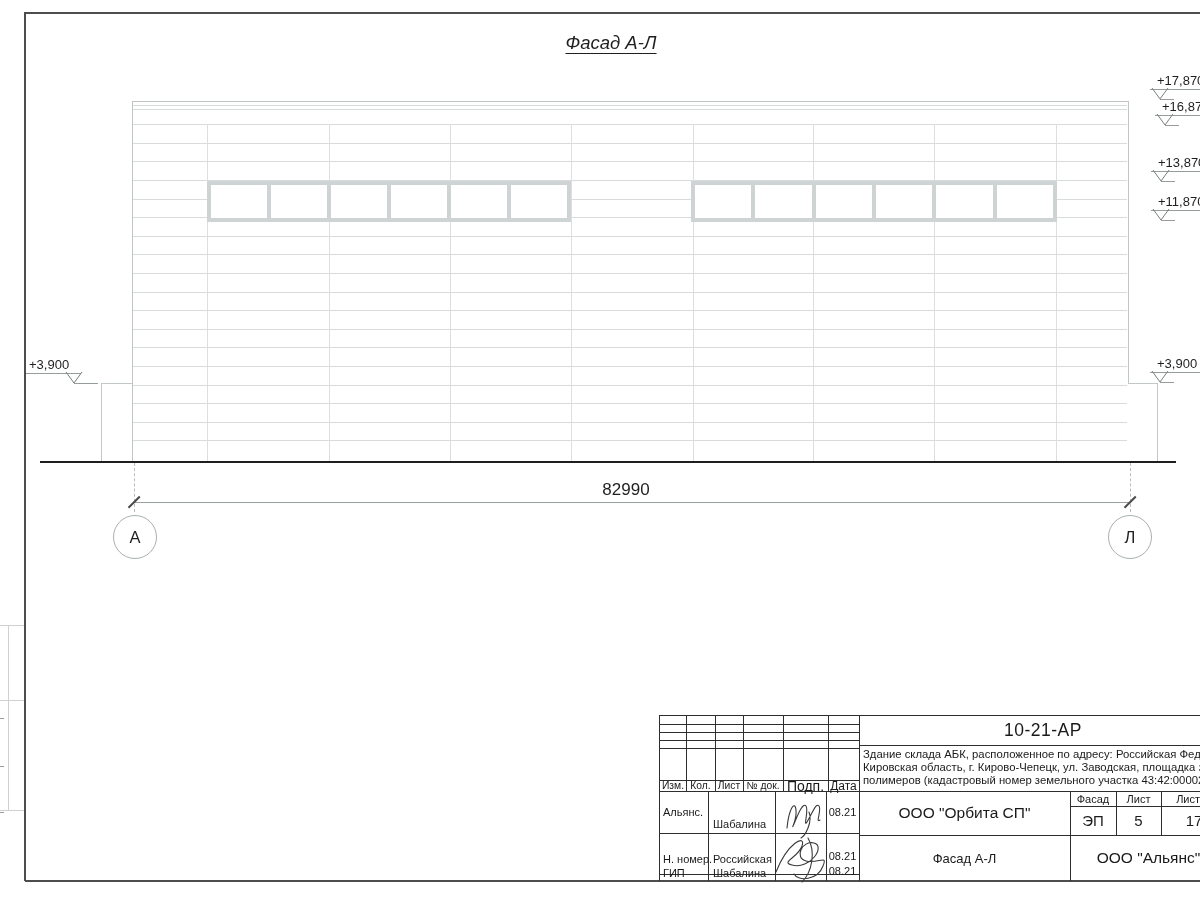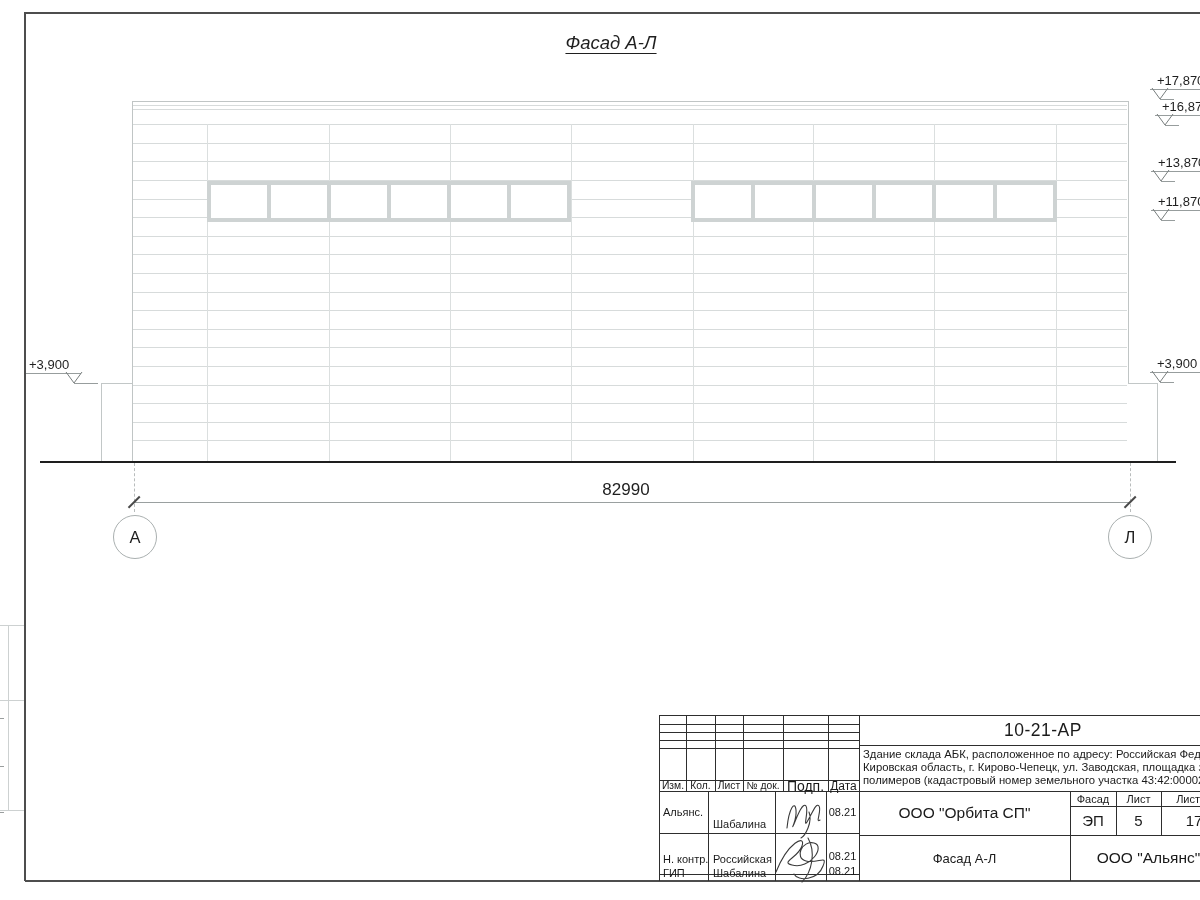--- a/index.html
+++ b/index.html
@@ -211,21 +211,21 @@
     <div class="cell" style="left:0;top:64px;width:26px;height:11px;font-size:10.3px;">Изм.</div>
     <div class="cell" style="left:26px;top:64px;width:29px;height:11px;font-size:10.3px;">Кол.</div>
     <div class="cell" style="left:55px;top:64px;width:28px;height:11px;font-size:10.3px;">Лист</div>
     <div class="cell" style="left:83px;top:64px;width:40px;height:11px;font-size:10.3px;">№ док.</div>
     <div class="cell" style="left:123px;top:64px;width:45px;height:11px;font-size:14px;">Подп.</div>
     <div class="cell" style="left:168px;top:64px;width:31px;height:11px;font-size:12px;">Дата</div>
 
     <div class="cell left" style="left:3px;top:75px;width:45px;height:42px;">Альянс.</div>
     <div class="cell left" style="left:53px;top:87px;width:62px;height:42px;">Шабалина</div>
     <div class="cell" style="left:166px;top:75px;width:33px;height:42px;">08.21</div>
-    <div class="cell left" style="left:3px;top:136px;width:50px;height:14px;">Н. контр.</div>
+    <div class="cell left" style="left:3px;top:136px;width:50px;height:14px;">Н. номер.</div>
     <div class="cell left" style="left:53px;top:136px;width:62px;height:14px;">Российская</div>
     <div class="cell" style="left:166px;top:133px;width:33px;height:14px;">08.21</div>
     <div class="cell left" style="left:3px;top:150px;width:50px;height:14px;">ГИП</div>
     <div class="cell left" style="left:53px;top:150px;width:62px;height:14px;">Шабалина</div>
     <div class="cell" style="left:166px;top:148px;width:33px;height:14px;">08.21</div>
 
     <svg class="sig-svg" style="left:119px;top:78px;" width="50" height="46" viewBox="0 0 50 46">
       <path d="M8 34 C10 14, 16 6, 17 16 C18 26, 11 38, 15 30 C19 20, 24 8, 27 12 C30 16, 24 34, 28 28 C33 20, 37 8, 40 12 C43 16, 36 30, 41 26 M30 18 C34 28, 26 42, 22 44"></path>
     </svg>
     <svg class="sig-svg" style="left:112px;top:116px;" width="62" height="52" viewBox="0 0 62 52">

